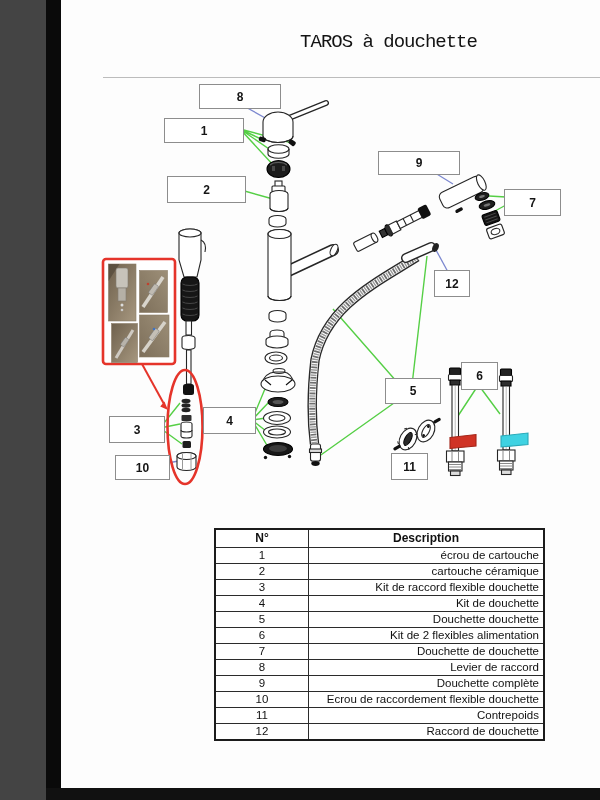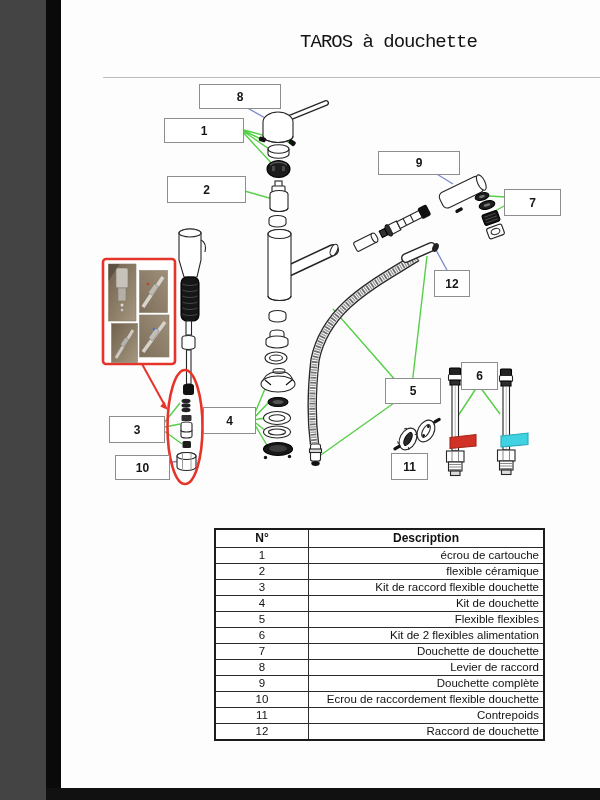--- a/index.html
+++ b/index.html
@@ -331,33 +331,33 @@
         <tr>
       <th class="num">N°</th>
       <th class="desc">Description</th>
     </tr>
     <tr>
       <td class="num">1</td>
       <td class="desc">écrou de cartouche</td>
     </tr>
     <tr>
       <td class="num">2</td>
-      <td class="desc">flexible céramique</td>
+      <td class="desc">cartouche céramique</td>
     </tr>
     <tr>
       <td class="num">3</td>
       <td class="desc">Kit de raccord flexible douchette</td>
     </tr>
     <tr>
       <td class="num">4</td>
       <td class="desc">Kit de douchette</td>
     </tr>
     <tr>
       <td class="num">5</td>
-      <td class="desc">Flexible flexibles</td>
+      <td class="desc">Douchette douchette</td>
     </tr>
     <tr>
       <td class="num">6</td>
       <td class="desc">Kit de 2 flexibles alimentation</td>
     </tr>
     <tr>
       <td class="num">7</td>
       <td class="desc">Douchette de douchette</td>
     </tr>
     <tr>

